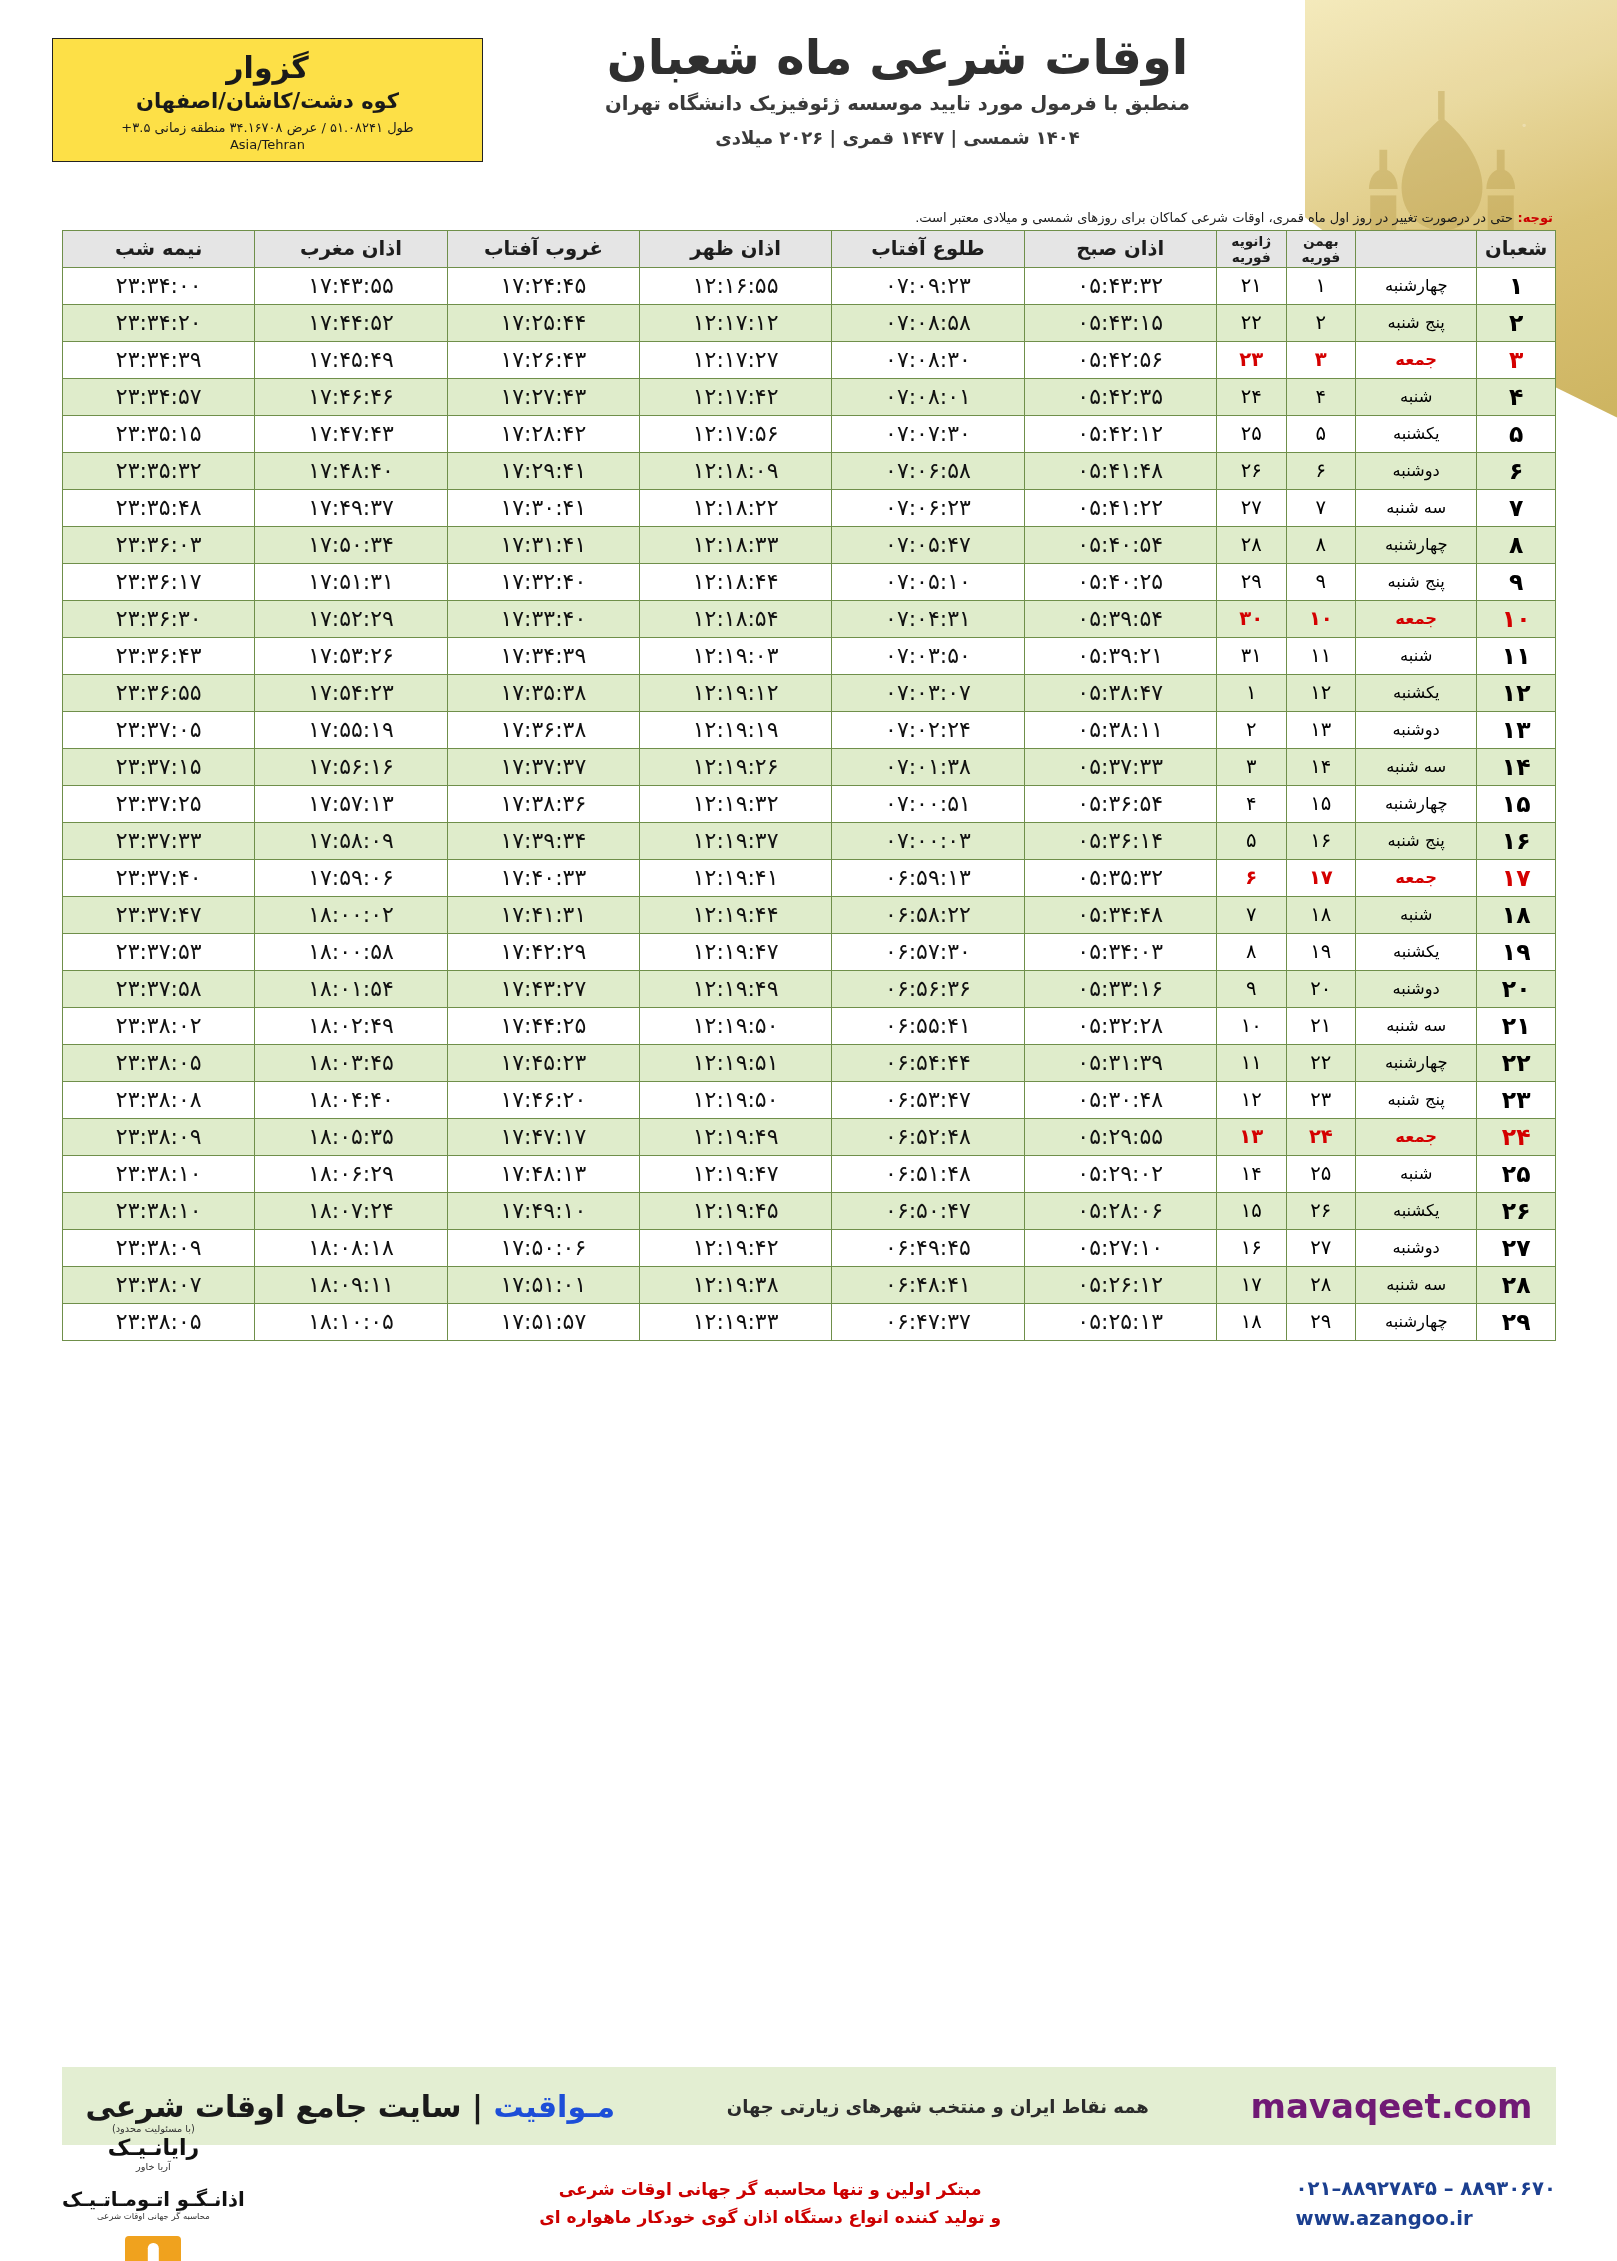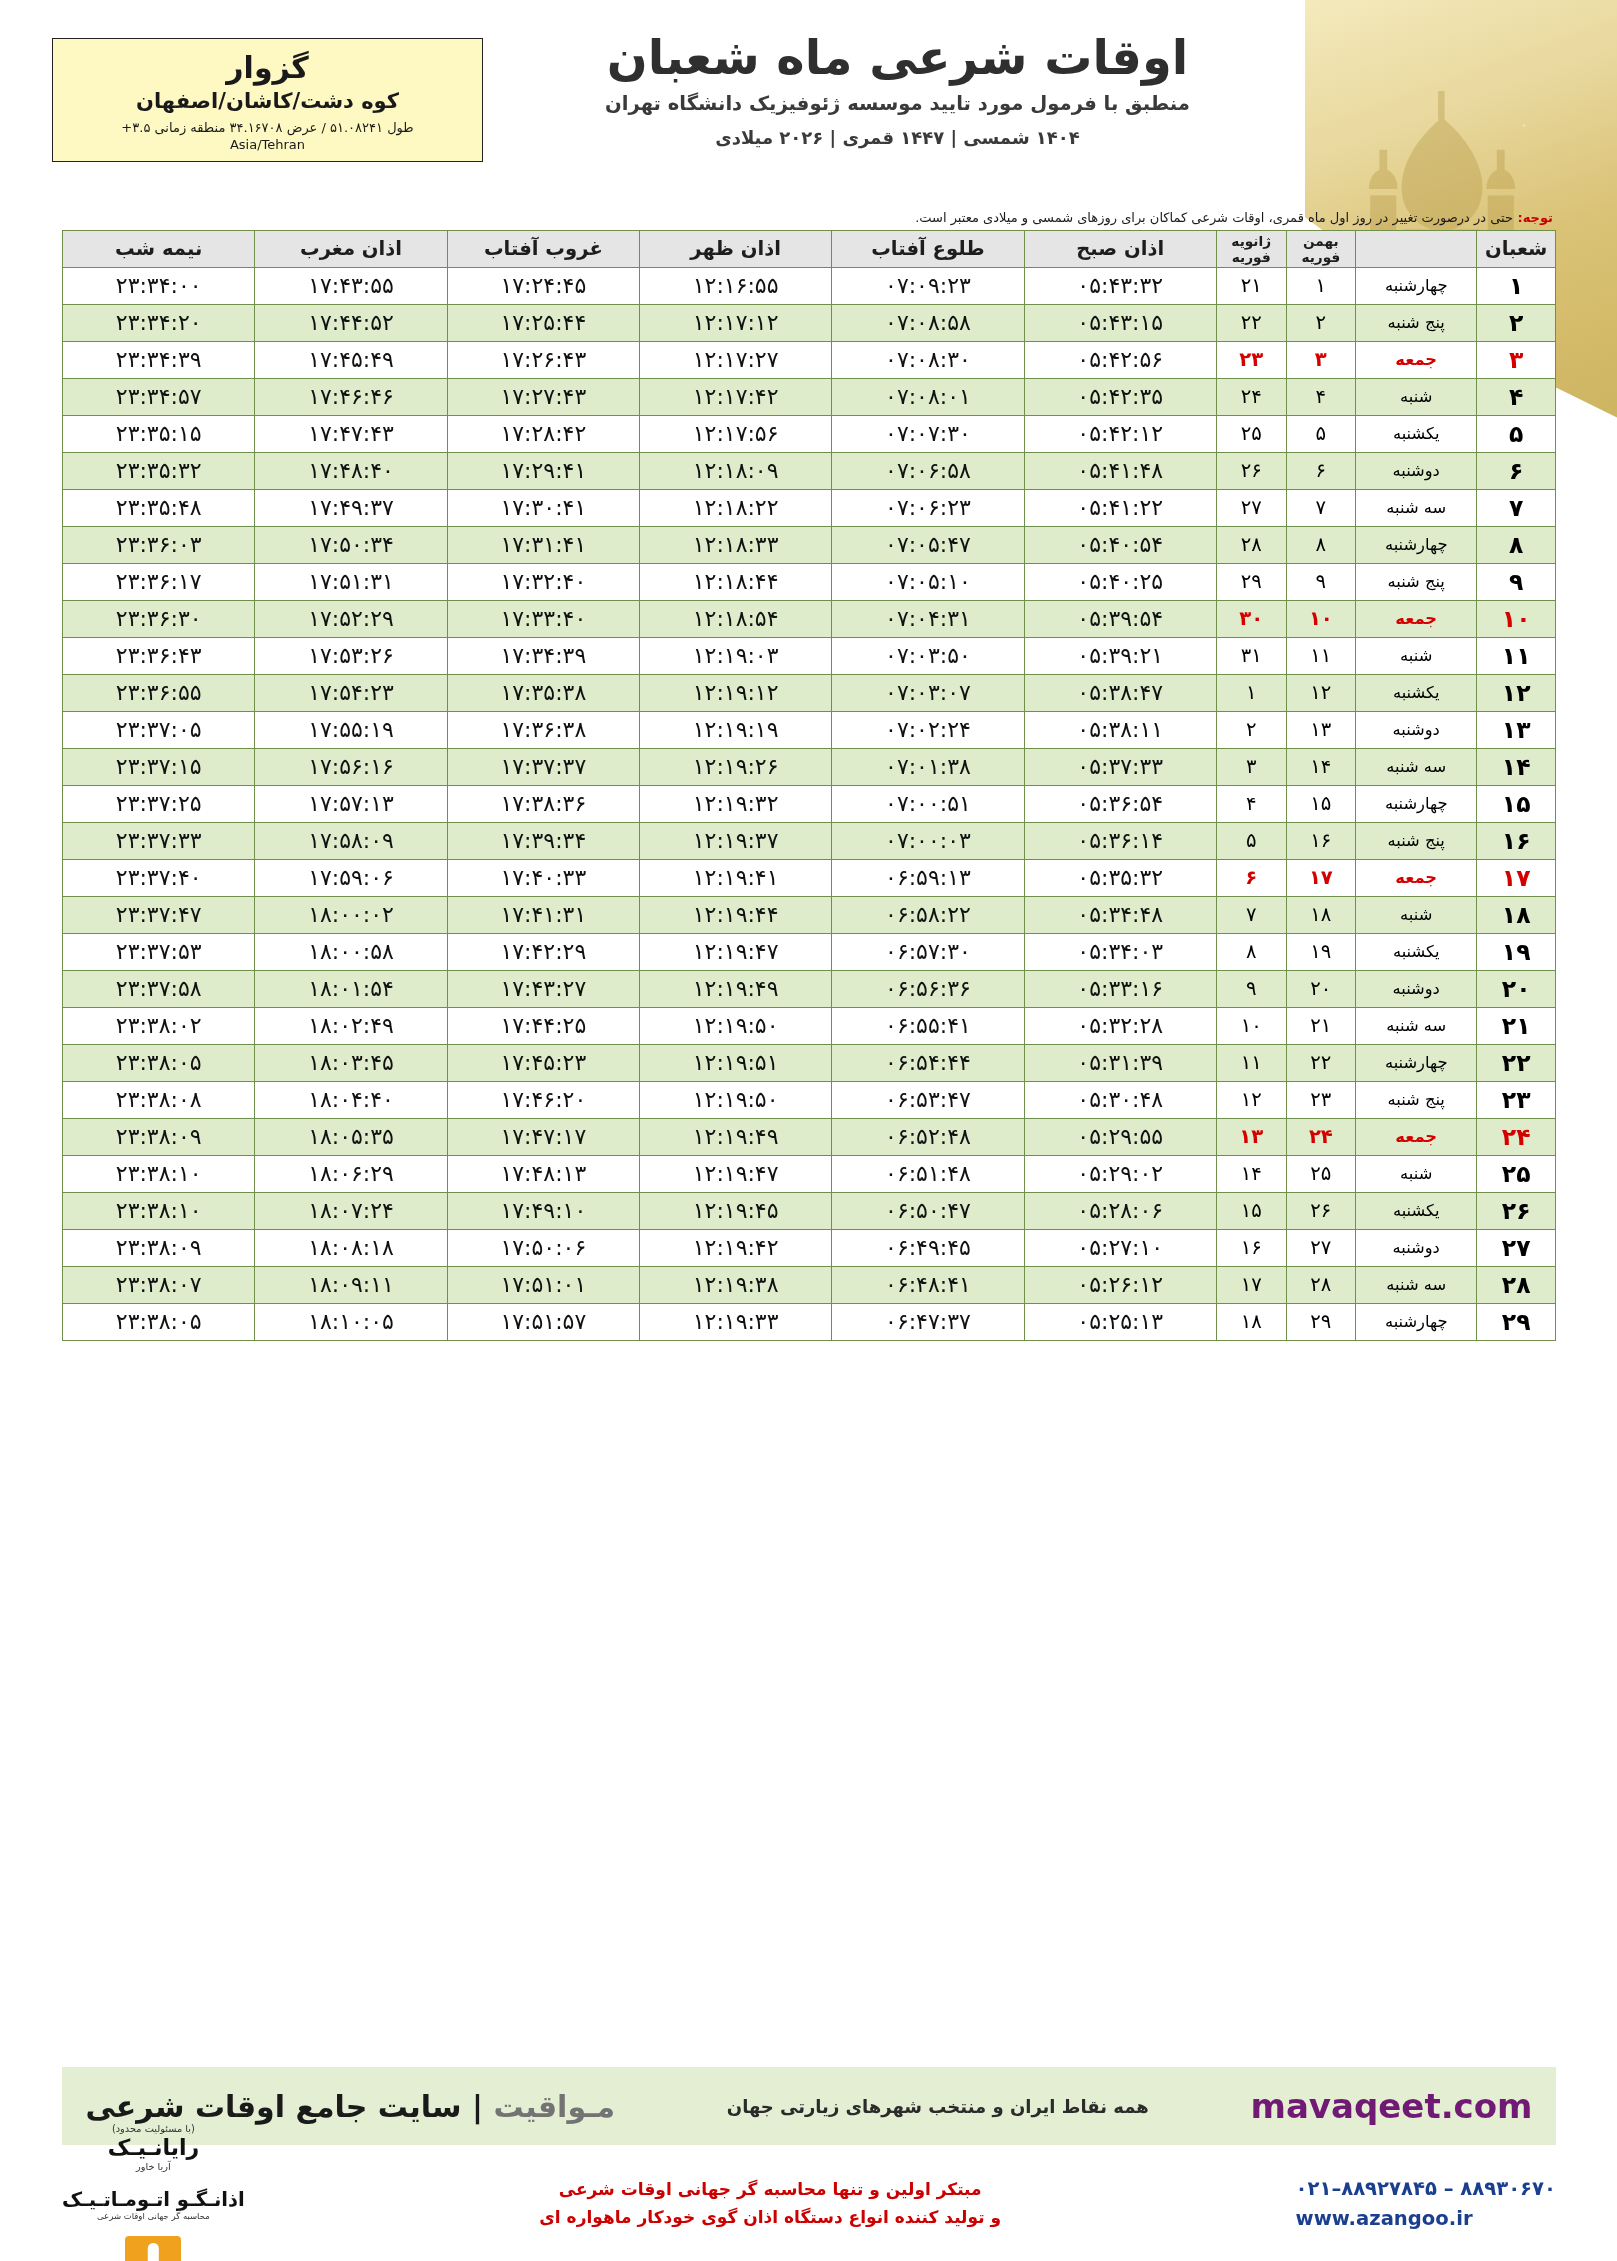--- a/index.html
+++ b/index.html
@@ -65,21 +65,21 @@
   }
 
   
   .location-box {
     position: absolute;
     top: 38px; right: 1135px;
     width: 431px;
     border: 1.3px solid #222;
     padding: 11.7px 6.5px 9px 6.5px;
     text-align: center;
-    background: #fef9c3;
+    background: #fde047;
   }
   .loc-city {
     font-size: 30px;
     font-weight: bold;
     color: #1a1a1a;
     line-height: 1.15;
   }
   .loc-region {
     font-size: 21px;
     font-weight: bold;
@@ -194,21 +194,21 @@
     font-size: 18px;
     color: #2b2b2b;
     font-weight: bold;
     margin-left: 10px;
   }
   .brand-right {
     font-size: 30px;
     color: #1a1a1a;
     font-weight: bold;
   }
-  .brand-right .accent { color: #737373; }
+  .brand-right .accent { color: #1d4ed8; }
 
   .footer-bottom {
     position: absolute;
     top: 115px; right: 62px; left: 62px;
     height: 85px;
     display: flex;
     align-items: center;
     justify-content: space-between;
   }
   .f-phone {

